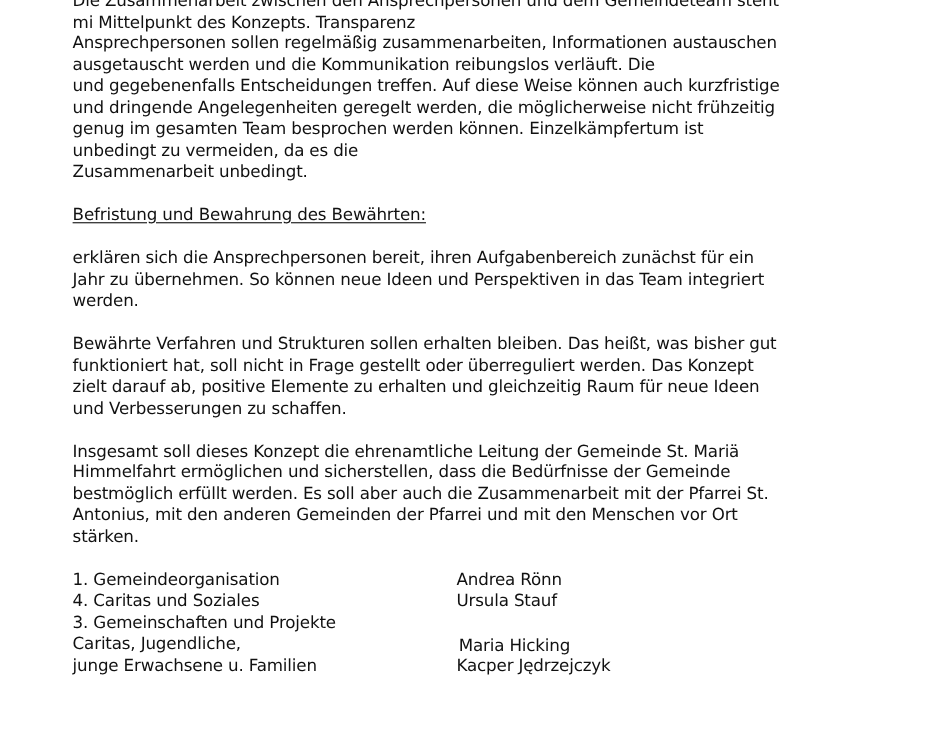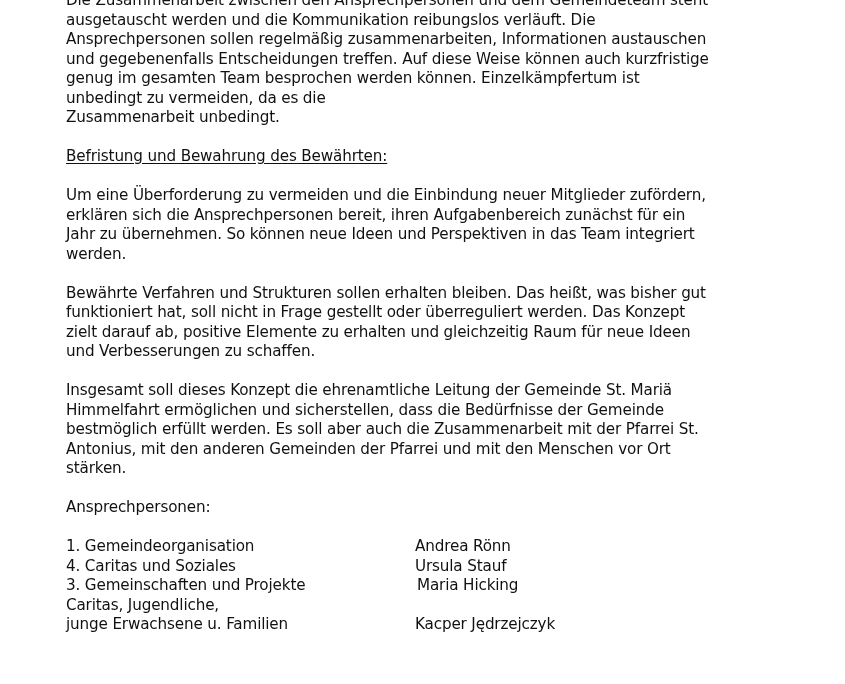--- a/index.html
+++ b/index.html
@@ -53,62 +53,63 @@
       left: 0;
       top: 0;
     }
     .contact-name {
       position: absolute;
       left: 349px;
       top: 0;
     }
     .contact-row.indent-name .contact-name {
       left: 351px;
+      margin-top: 21px;
     }
   </style>
 </head>
 <body>
 
 <div class="page">
 
   <div class="para">
     <span class="line">Die Zusammenarbeit zwischen den Ansprechpersonen und dem Gemeindeteam steht</span>
+    <span class="line">mi Mittelpunkt des Konzepts. Transparenz</span>
+    <span class="line">Ansprechpersonen sollen regelmäßig zusammenarbeiten, Informationen austauschen</span>
     <span class="line">ausgetauscht werden und die Kommunikation reibungslos verläuft. Die</span>
-    <span class="line">Ansprechpersonen sollen regelmäßig zusammenarbeiten, Informationen austauschen</span>
     <span class="line">und gegebenenfalls Entscheidungen treffen. Auf diese Weise können auch kurzfristige</span>
+    <span class="line">und dringende Angelegenheiten geregelt werden, die möglicherweise nicht frühzeitig</span>
     <span class="line">genug im gesamten Team besprochen werden können. Einzelkämpfertum ist</span>
     <span class="line">unbedingt zu vermeiden, da es die</span>
     <span class="line">Zusammenarbeit unbedingt.</span>
   </div>
 
   <div class="heading underlined">Befristung und Bewahrung des Bewährten:</div>
 
   <div class="para">
-    <span class="line">Um eine Überforderung zu vermeiden und die Einbindung neuer Mitglieder zufördern,</span>
     <span class="line">erklären sich die Ansprechpersonen bereit, ihren Aufgabenbereich zunächst für ein</span>
     <span class="line">Jahr zu übernehmen. So können neue Ideen und Perspektiven in das Team integriert</span>
     <span class="line">werden.</span>
   </div>
 
   <div class="para">
     <span class="line">Bewährte Verfahren und Strukturen sollen erhalten bleiben. Das heißt, was bisher gut</span>
     <span class="line">funktioniert hat, soll nicht in Frage gestellt oder überreguliert werden. Das Konzept</span>
     <span class="line">zielt darauf ab, positive Elemente zu erhalten und gleichzeitig Raum für neue Ideen</span>
     <span class="line">und Verbesserungen zu schaffen.</span>
   </div>
 
   <div class="para">
     <span class="line">Insgesamt soll dieses Konzept die ehrenamtliche Leitung der Gemeinde St. Mariä</span>
     <span class="line">Himmelfahrt ermöglichen und sicherstellen, dass die Bedürfnisse der Gemeinde</span>
     <span class="line">bestmöglich erfüllt werden. Es soll aber auch die Zusammenarbeit mit der Pfarrei St.</span>
     <span class="line">Antonius, mit den anderen Gemeinden der Pfarrei und mit den Menschen vor Ort</span>
     <span class="line">stärken.</span>
   </div>
 
-  <div class="heading">Ansprechpersonen:</div>
 
   <div class="contacts">
     <div class="contact-row">
       <span class="contact-area">1. Gemeindeorganisation</span>
       <span class="contact-name">Andrea Rönn</span>
     </div>
     <div class="contact-row">
       <span class="contact-area">4. Caritas und Soziales</span>
       <span class="contact-name">Ursula Stauf</span>
     </div>

